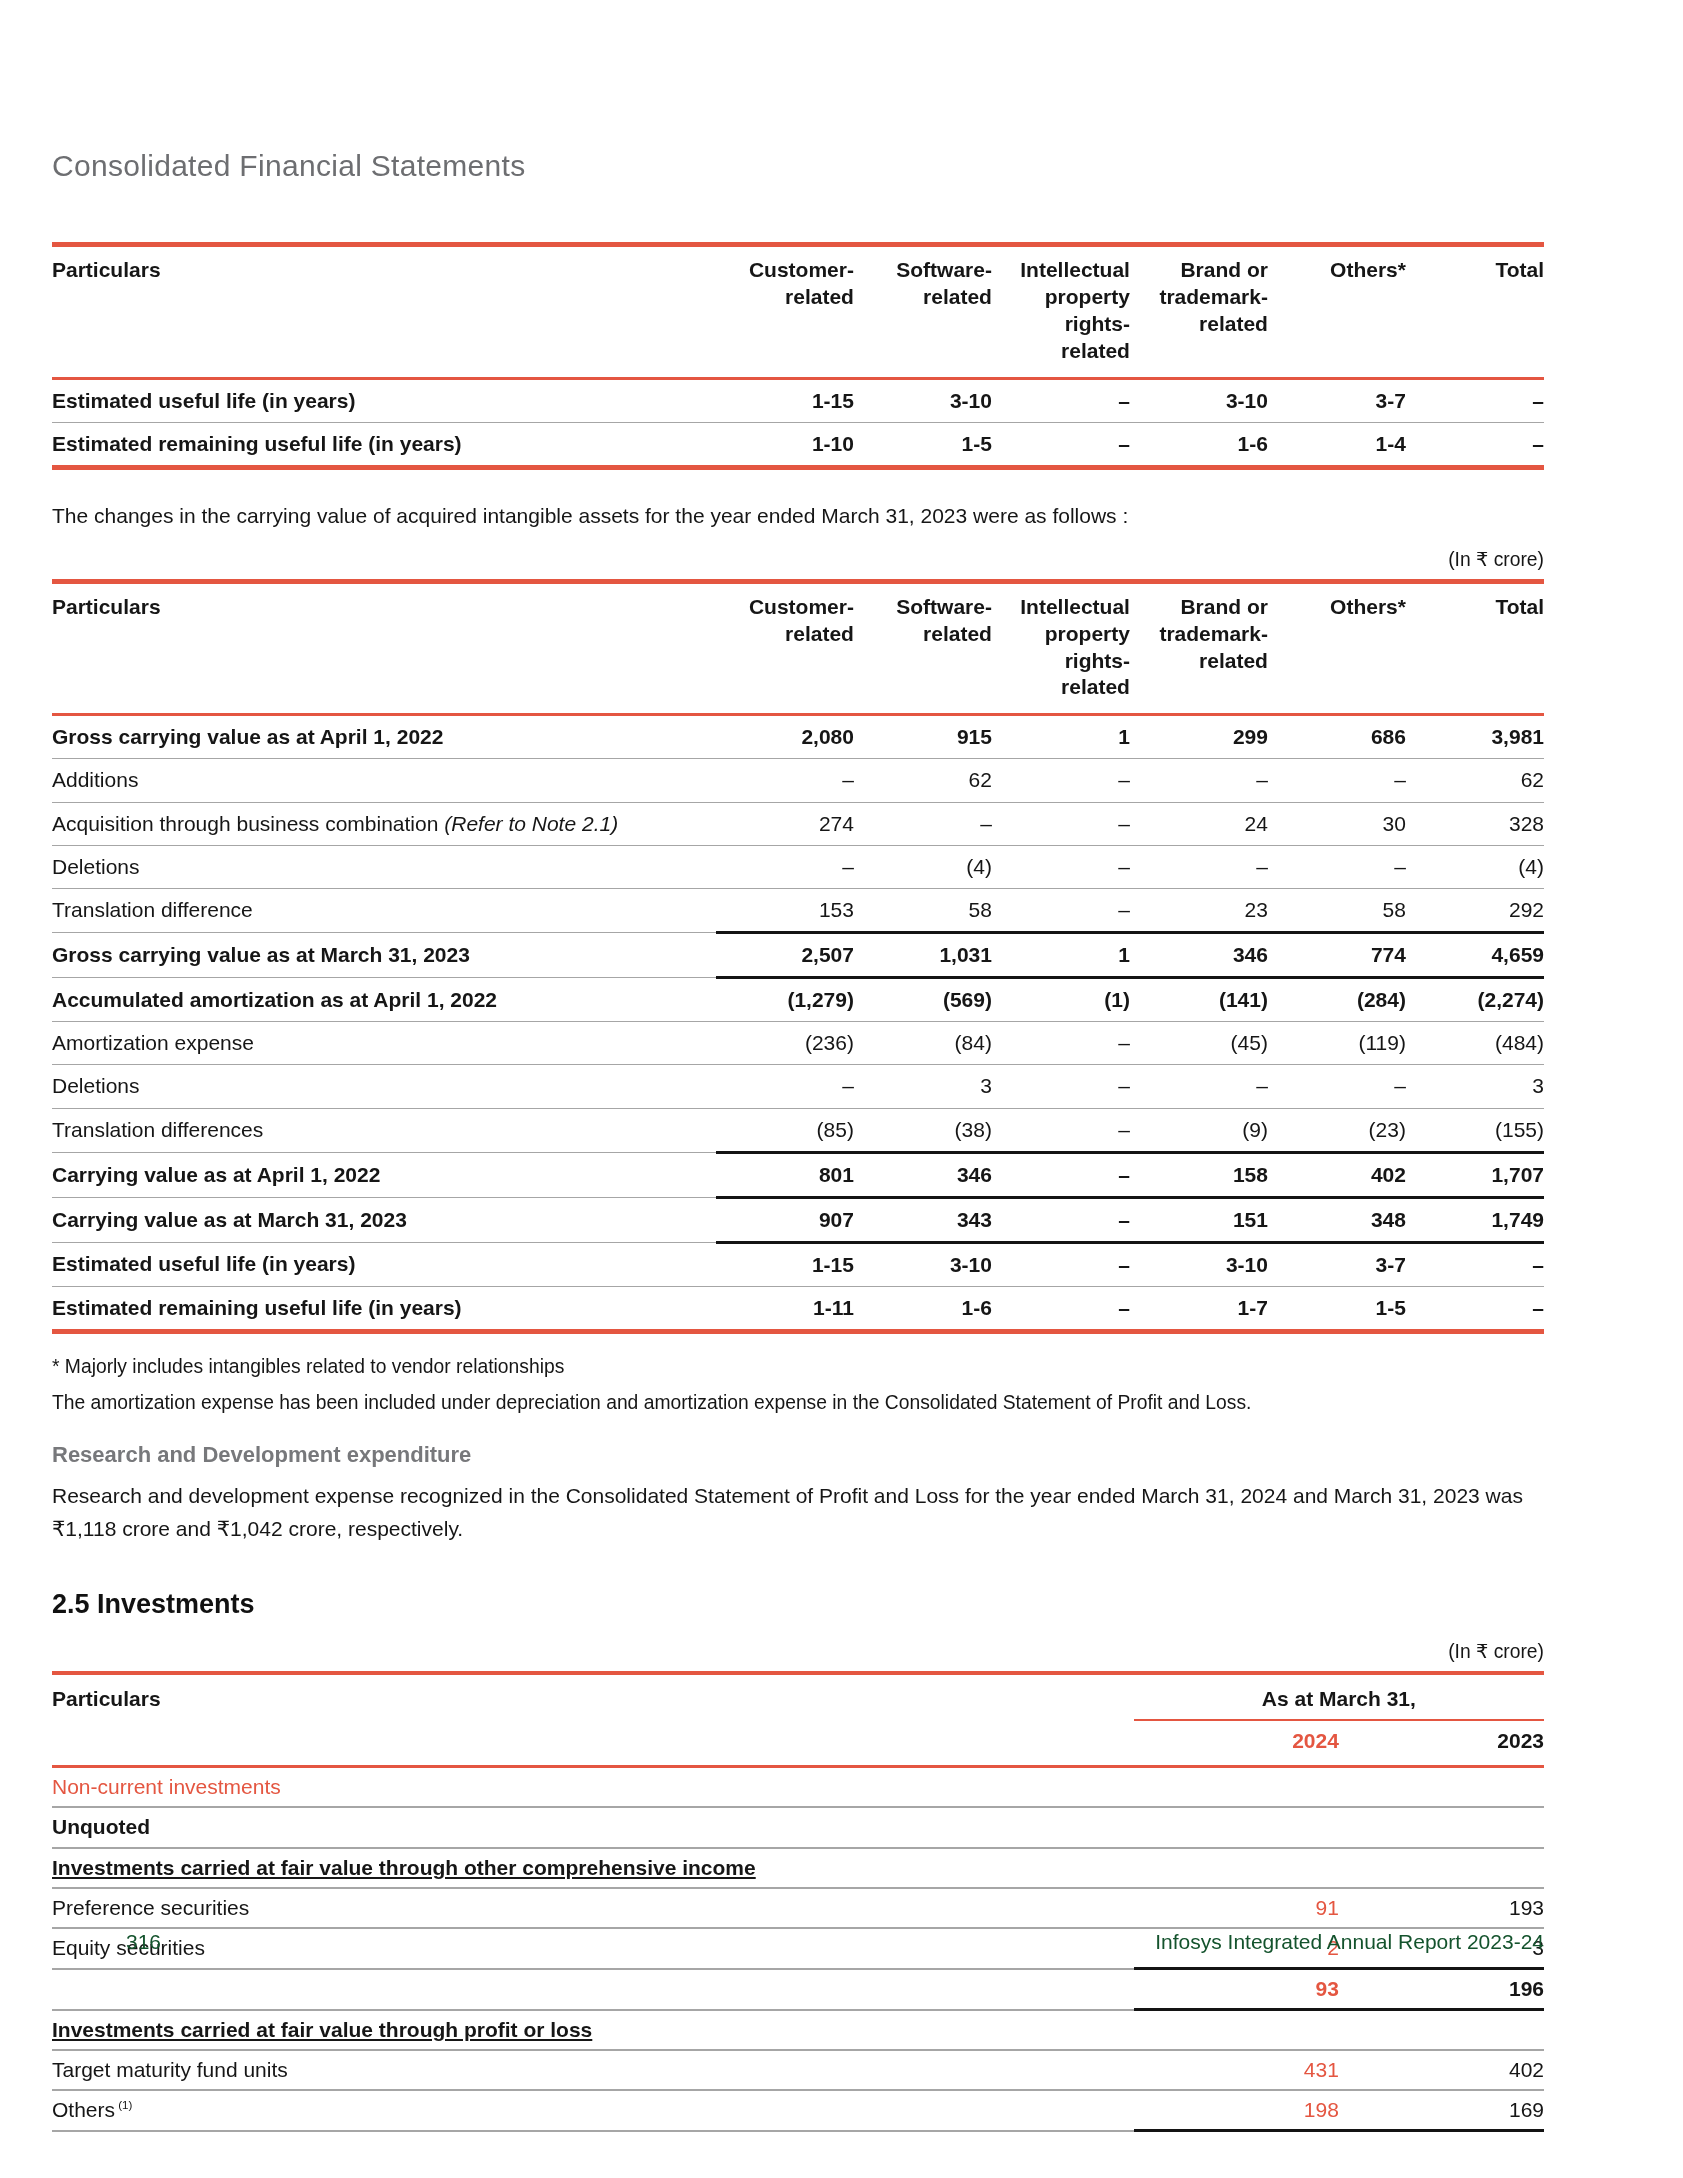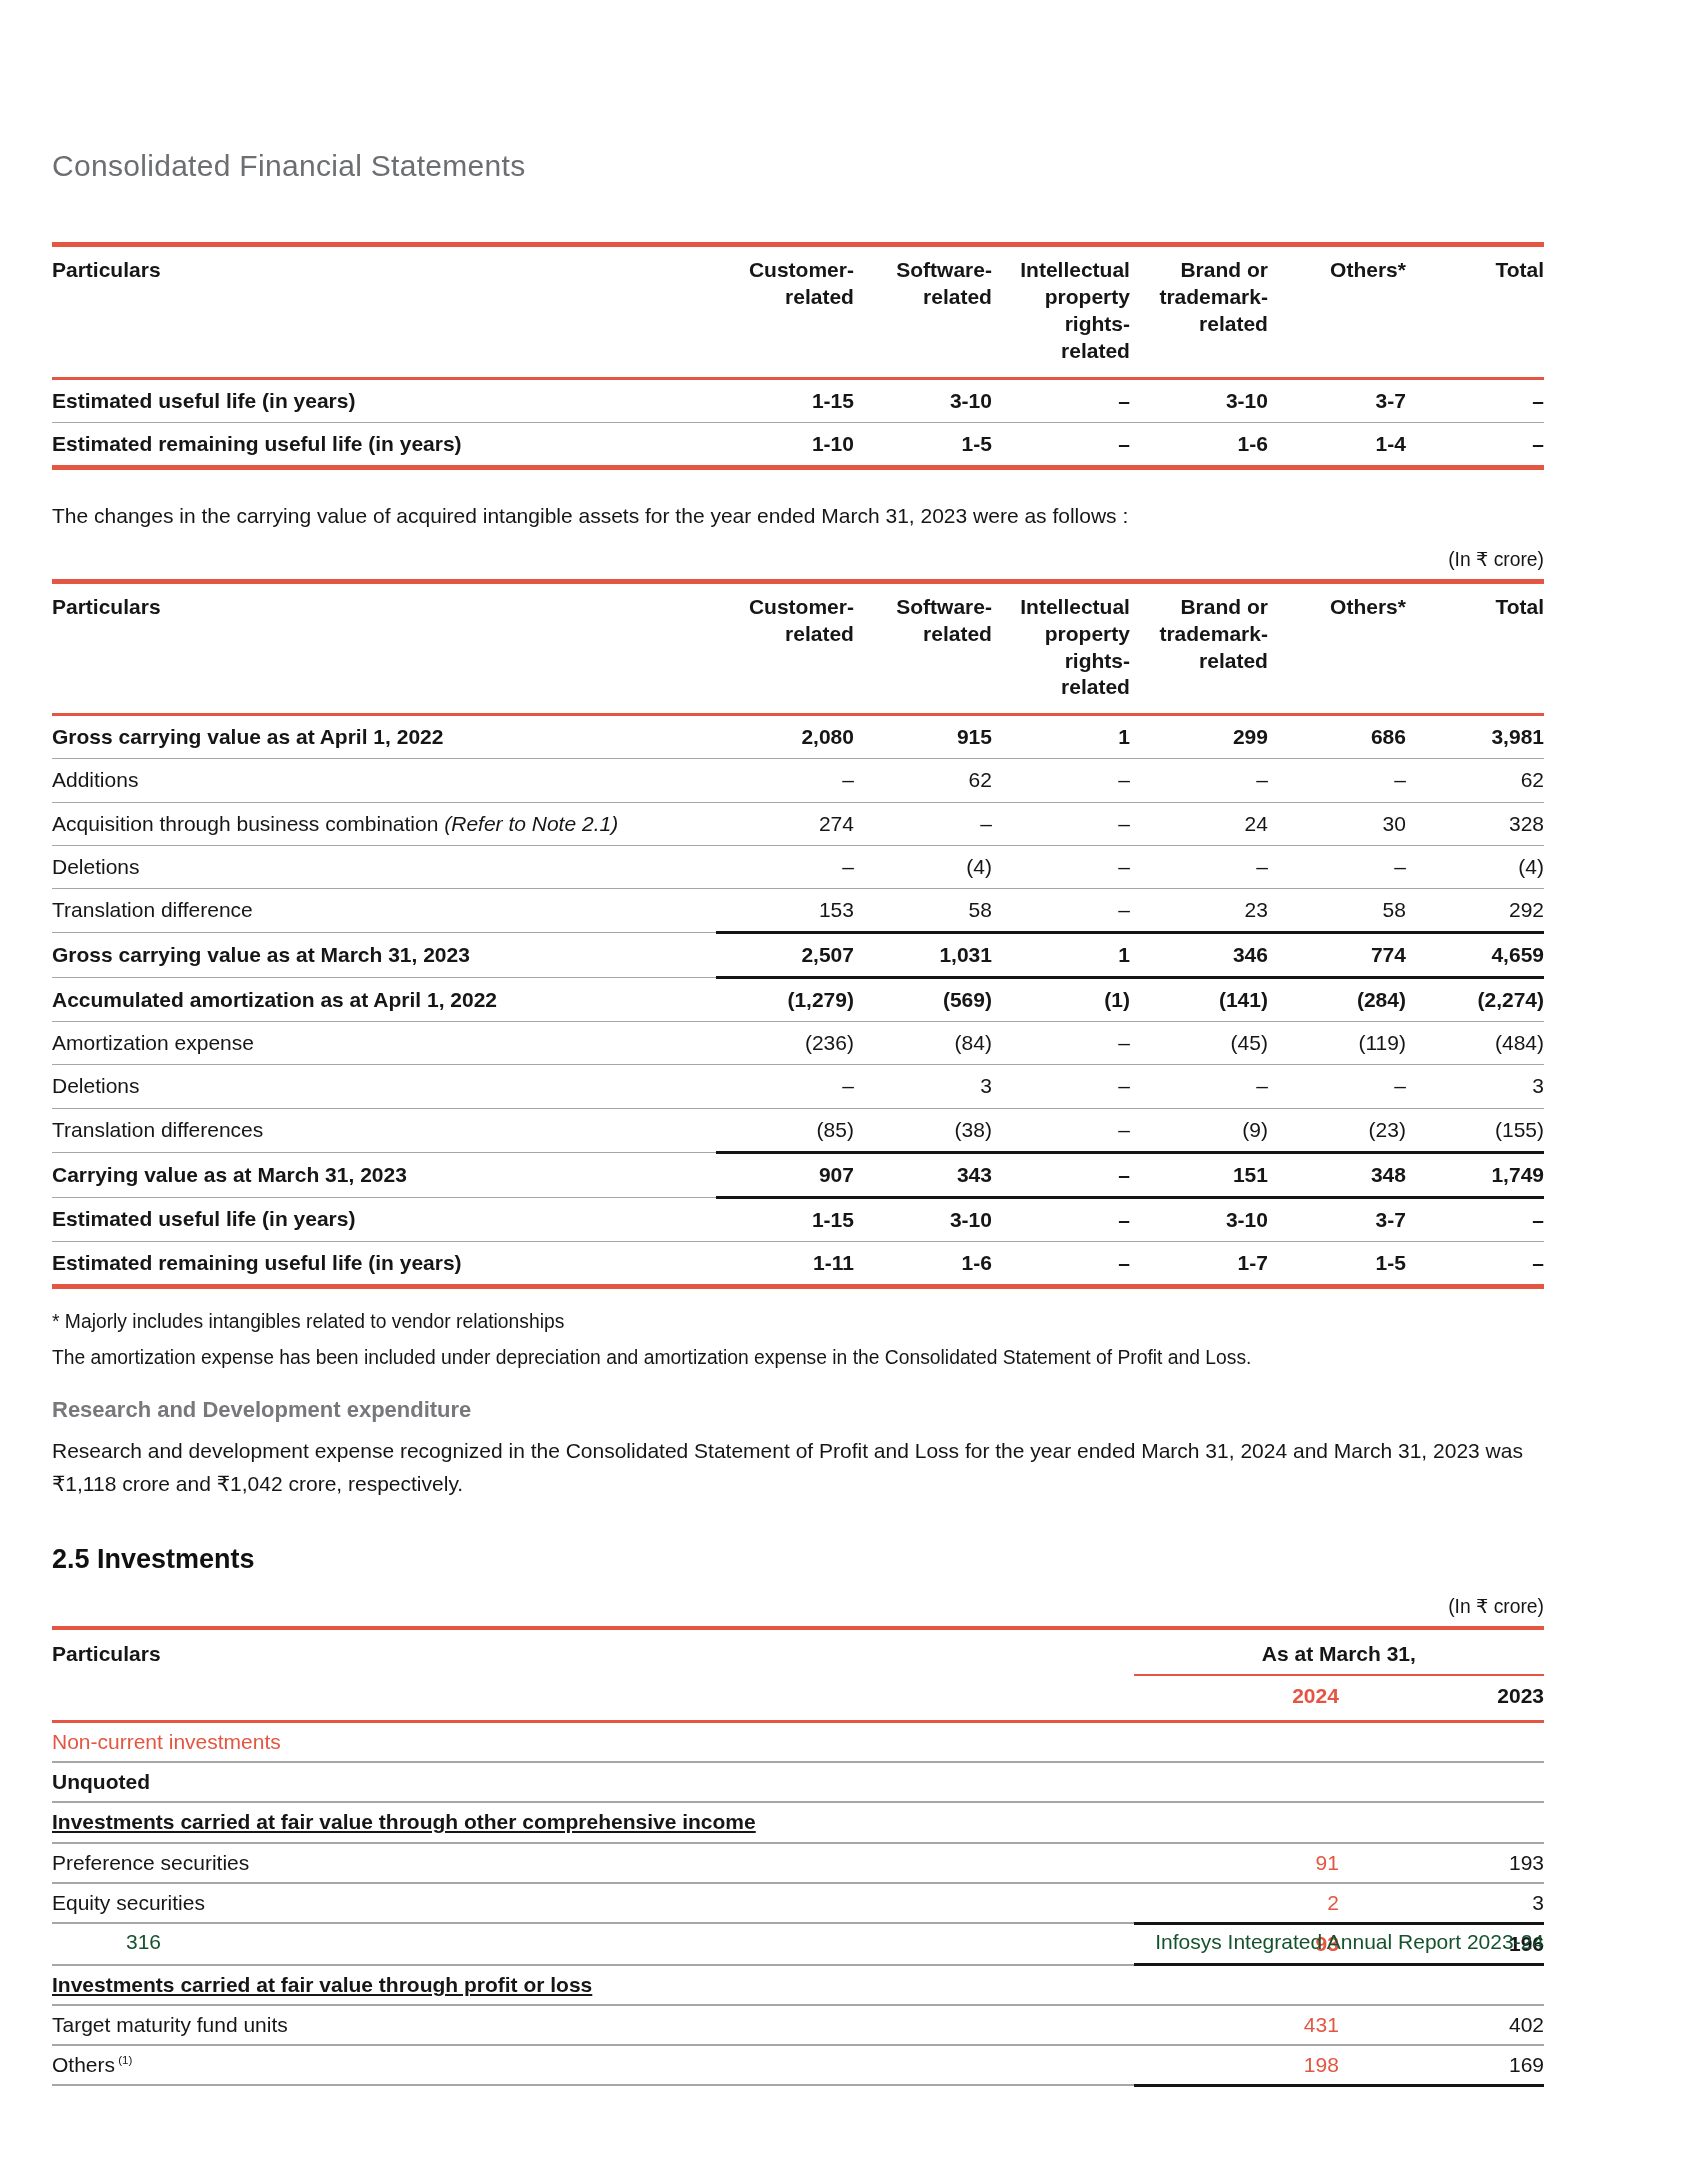--- a/index.html
+++ b/index.html
@@ -231,20 +231,29 @@
         <tr class="rule-black">
           <td class="col-label">Translation differences</td>
           <td class="col-num">(85)</td>
           <td class="col-num">(38)</td>
           <td class="col-num">–</td>
           <td class="col-num">(9)</td>
           <td class="col-num">(23)</td>
           <td class="col-num">(155)</td>
         </tr>
         <tr class="bold rule-black">
+          <td class="col-label">Carrying value as at April 1, 2022</td>
+          <td class="col-num">801</td>
+          <td class="col-num">346</td>
+          <td class="col-num">–</td>
+          <td class="col-num">158</td>
+          <td class="col-num">402</td>
+          <td class="col-num">1,707</td>
+        </tr>
+        <tr class="bold rule-black">
           <td class="col-label">Carrying value as at March 31, 2023</td>
           <td class="col-num">907</td>
           <td class="col-num">343</td>
           <td class="col-num">–</td>
           <td class="col-num">151</td>
           <td class="col-num">348</td>
           <td class="col-num">1,749</td>
         </tr>
         <tr class="bold">
           <td class="col-label">Estimated useful life (in years)</td>

